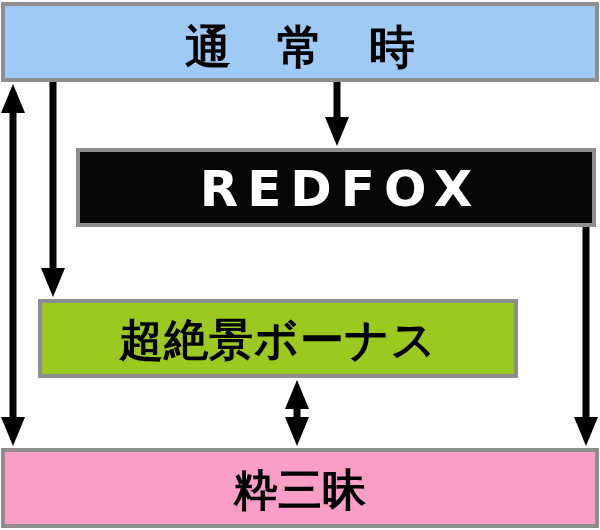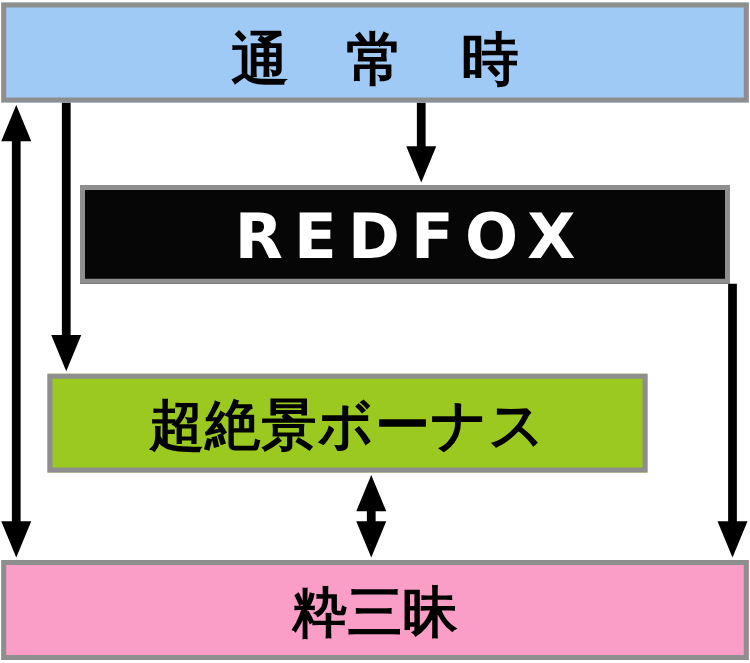--- a/index.html
+++ b/index.html
@@ -22,21 +22,21 @@
     color: #000000;
   }
   .node-normal {
     left: 1px; top: 2px; width: 598px; height: 80px;
     background: #9FCAF6;
     font-size: 46px;
     padding-top: 12px;
   }
   .node-normal .lbl { letter-spacing: 1em; margin-right: -1em; }
   .node-redfox {
-    left: 64px; top: 148px; width: 520px; height: 79px;
+    left: 76px; top: 148px; width: 520px; height: 79px;
     background: #060606;
     color: #ffffff;
     font-size: 50px;
     padding-top: 2px;
   }
   .node-redfox .lbl { letter-spacing: 0.18em; margin-right: -0.18em; }
   .node-bonus {
     left: 38px; top: 299px; width: 480px; height: 79px;
     background: #9CC920;
     font-size: 44px;

